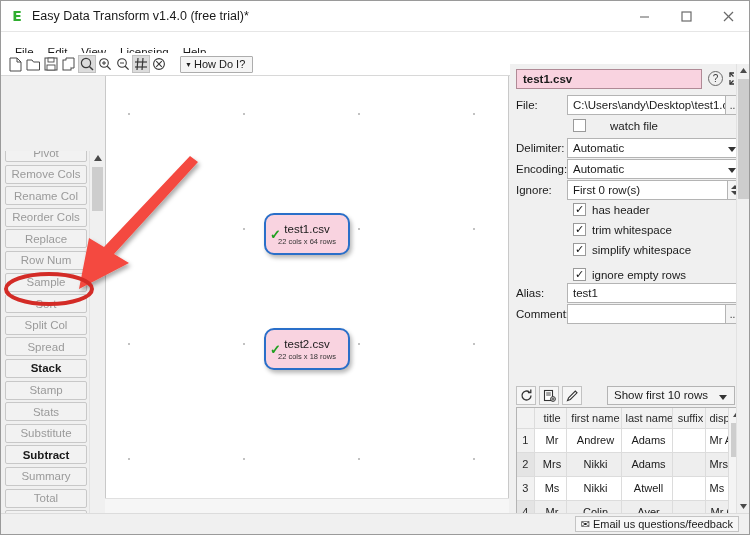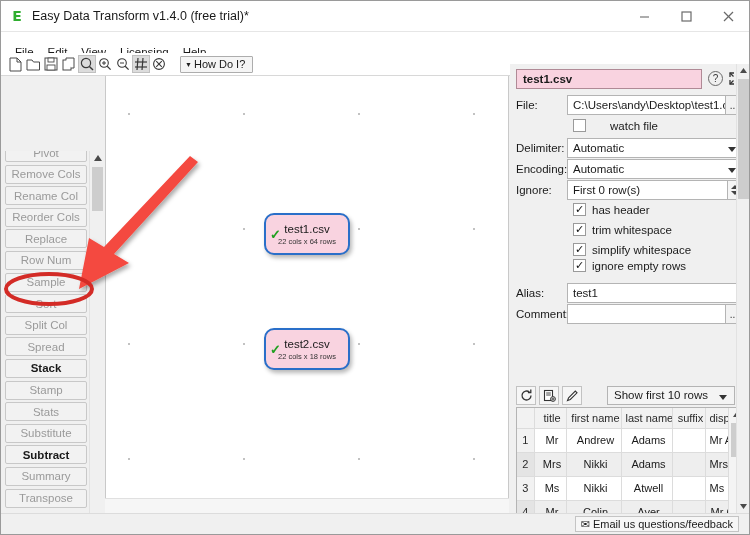--- a/index.html
+++ b/index.html
@@ -509,20 +509,24 @@
         <div class="side-row">
           <div class="side-btn">Substitute</div>
 
         </div>
         <div class="side-row">
           <div class="side-btn enabled">Subtract</div>
 
         </div>
         <div class="side-row">
           <div class="side-btn">Summary</div>
+
+        </div>
+        <div class="side-row">
+          <div class="side-btn">Total</div>
 
         </div>
         <div class="side-row">
           <div class="side-btn">Transpose</div>
 
         </div>
 
       </div>
     </div>
     <div id="side-scroll">
@@ -618,21 +622,21 @@
       <span>has header</span>
     </div>
     <div class="chkrow" style="top:159px;">
       <div class="chkbox on"></div>
       <span>trim whitespace</span>
     </div>
     <div class="chkrow" style="top:179px;">
       <div class="chkbox on"></div>
       <span>simplify whitespace</span>
     </div>
-    <div class="chkrow" style="top:195px;align-items:center;">
+    <div class="chkrow" style="top:204px;align-items:center;">
       <div class="chkbox on"></div>
       <span>ignore empty rows</span>
     </div>
 
     <div class="frow" style="top:219px;">
       <div class="flabel">Alias:</div>
       <div class="fctl">test1</div>
     </div>
 
     <div class="frow" style="top:240px;">

